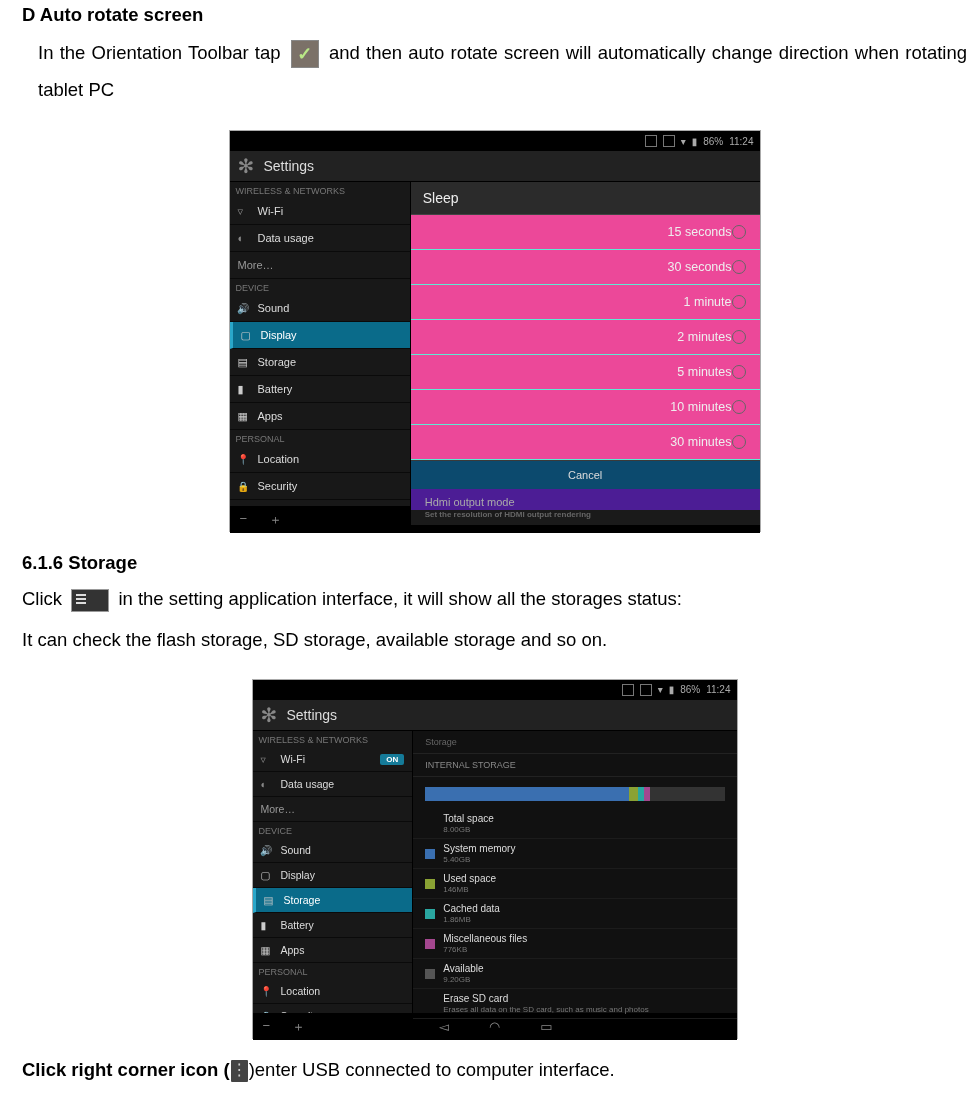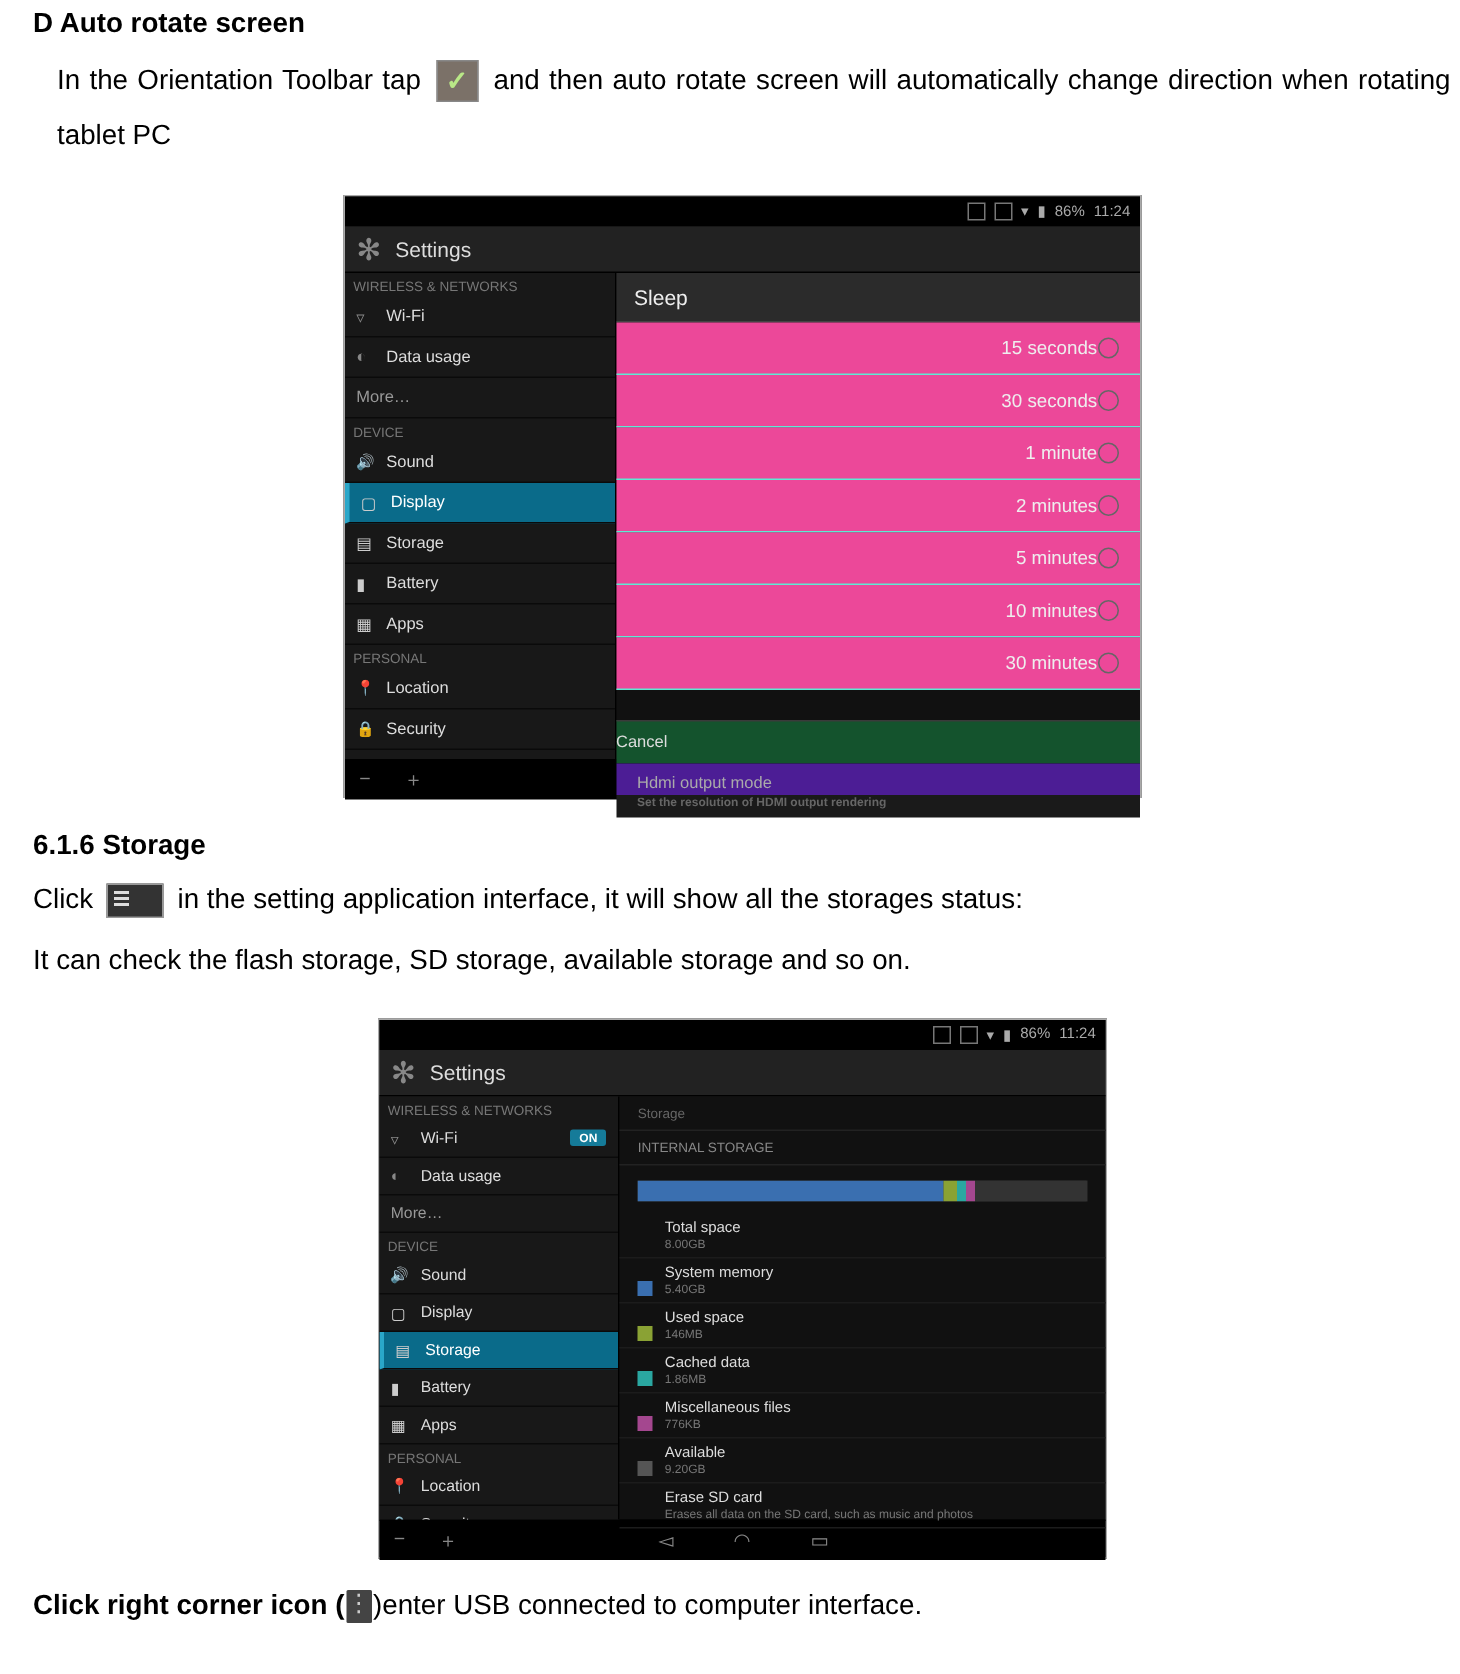--- a/index.html
+++ b/index.html
@@ -132,21 +132,21 @@
     overflow: hidden;
   }
   .shot1 .sidebar { width: 34%; }
   .side-header {
     color: #777;
     font-size: 9px;
     padding: 4px 6px 2px 6px;
   }
   .side-item {
     display: flex;
-    align-items: flex-start;
+    align-items: flex-end;
     gap: 8px;
     padding: 6px 8px;
     border-bottom: 1px solid #0a0a0a;
     color: #ddd;
   }
   .shot1 .side-item { padding: 7px 8px; font-size: 11px; }
   .side-item.active {
     background: #0a6b8a;
     color: #fff;
     border-left: 3px solid #2aa7c9;
@@ -194,27 +194,26 @@
     background: #ec4899;
     font-size: 12.5px;
     color: #eee;
   }
   .radio-circle {
     width: 12px; height: 12px;
     border: 1px solid #666;
     border-radius: 50%;
   }
   .dialog-cancel {
-    text-align: left;
+    text-align: center;
     padding: 8px 0;
-    background: #14532d;
+    background: #0c4a6e;
     border-top: 1px solid #3a3a3a;
     color: #ddd;
     font-size: 11px;
-    margin-top: 20px;
   }
   .footer-row {
     padding: 7px 14px 2px 14px;
     color: #aaa;
     font-size: 11px;
     background: #4c1d95;
   }
   .footer-sub { color: #666; font-size: 8px; padding: 0 14px 6px 14px; background:#1a1a1a;font-weight:bold; }
 
   
@@ -243,21 +242,21 @@
     margin: 10px 12px 8px 12px;
     height: 14px;
     background: #333;
     display: flex;
     overflow: hidden;
   }
   .stg-seg { height: 100%; }
   .stg-list { padding: 0 0; }
   .stg-item {
     display: flex;
-    align-items: flex-end;
+    align-items: center;
     gap: 8px;
     padding: 5px 12px;
     border-bottom: 1px solid #1c1c1c;
   }
   .stg-sq { width: 10px; height: 10px; margin-top: 2px; flex-shrink:0; }
   .stg-label { font-size: 10px; color: #ddd; line-height: 1.2; }
   .stg-sub { font-size: 8px; color: #777; }
   .stg-item.small { padding: 4px 12px; }
 
 </style>

